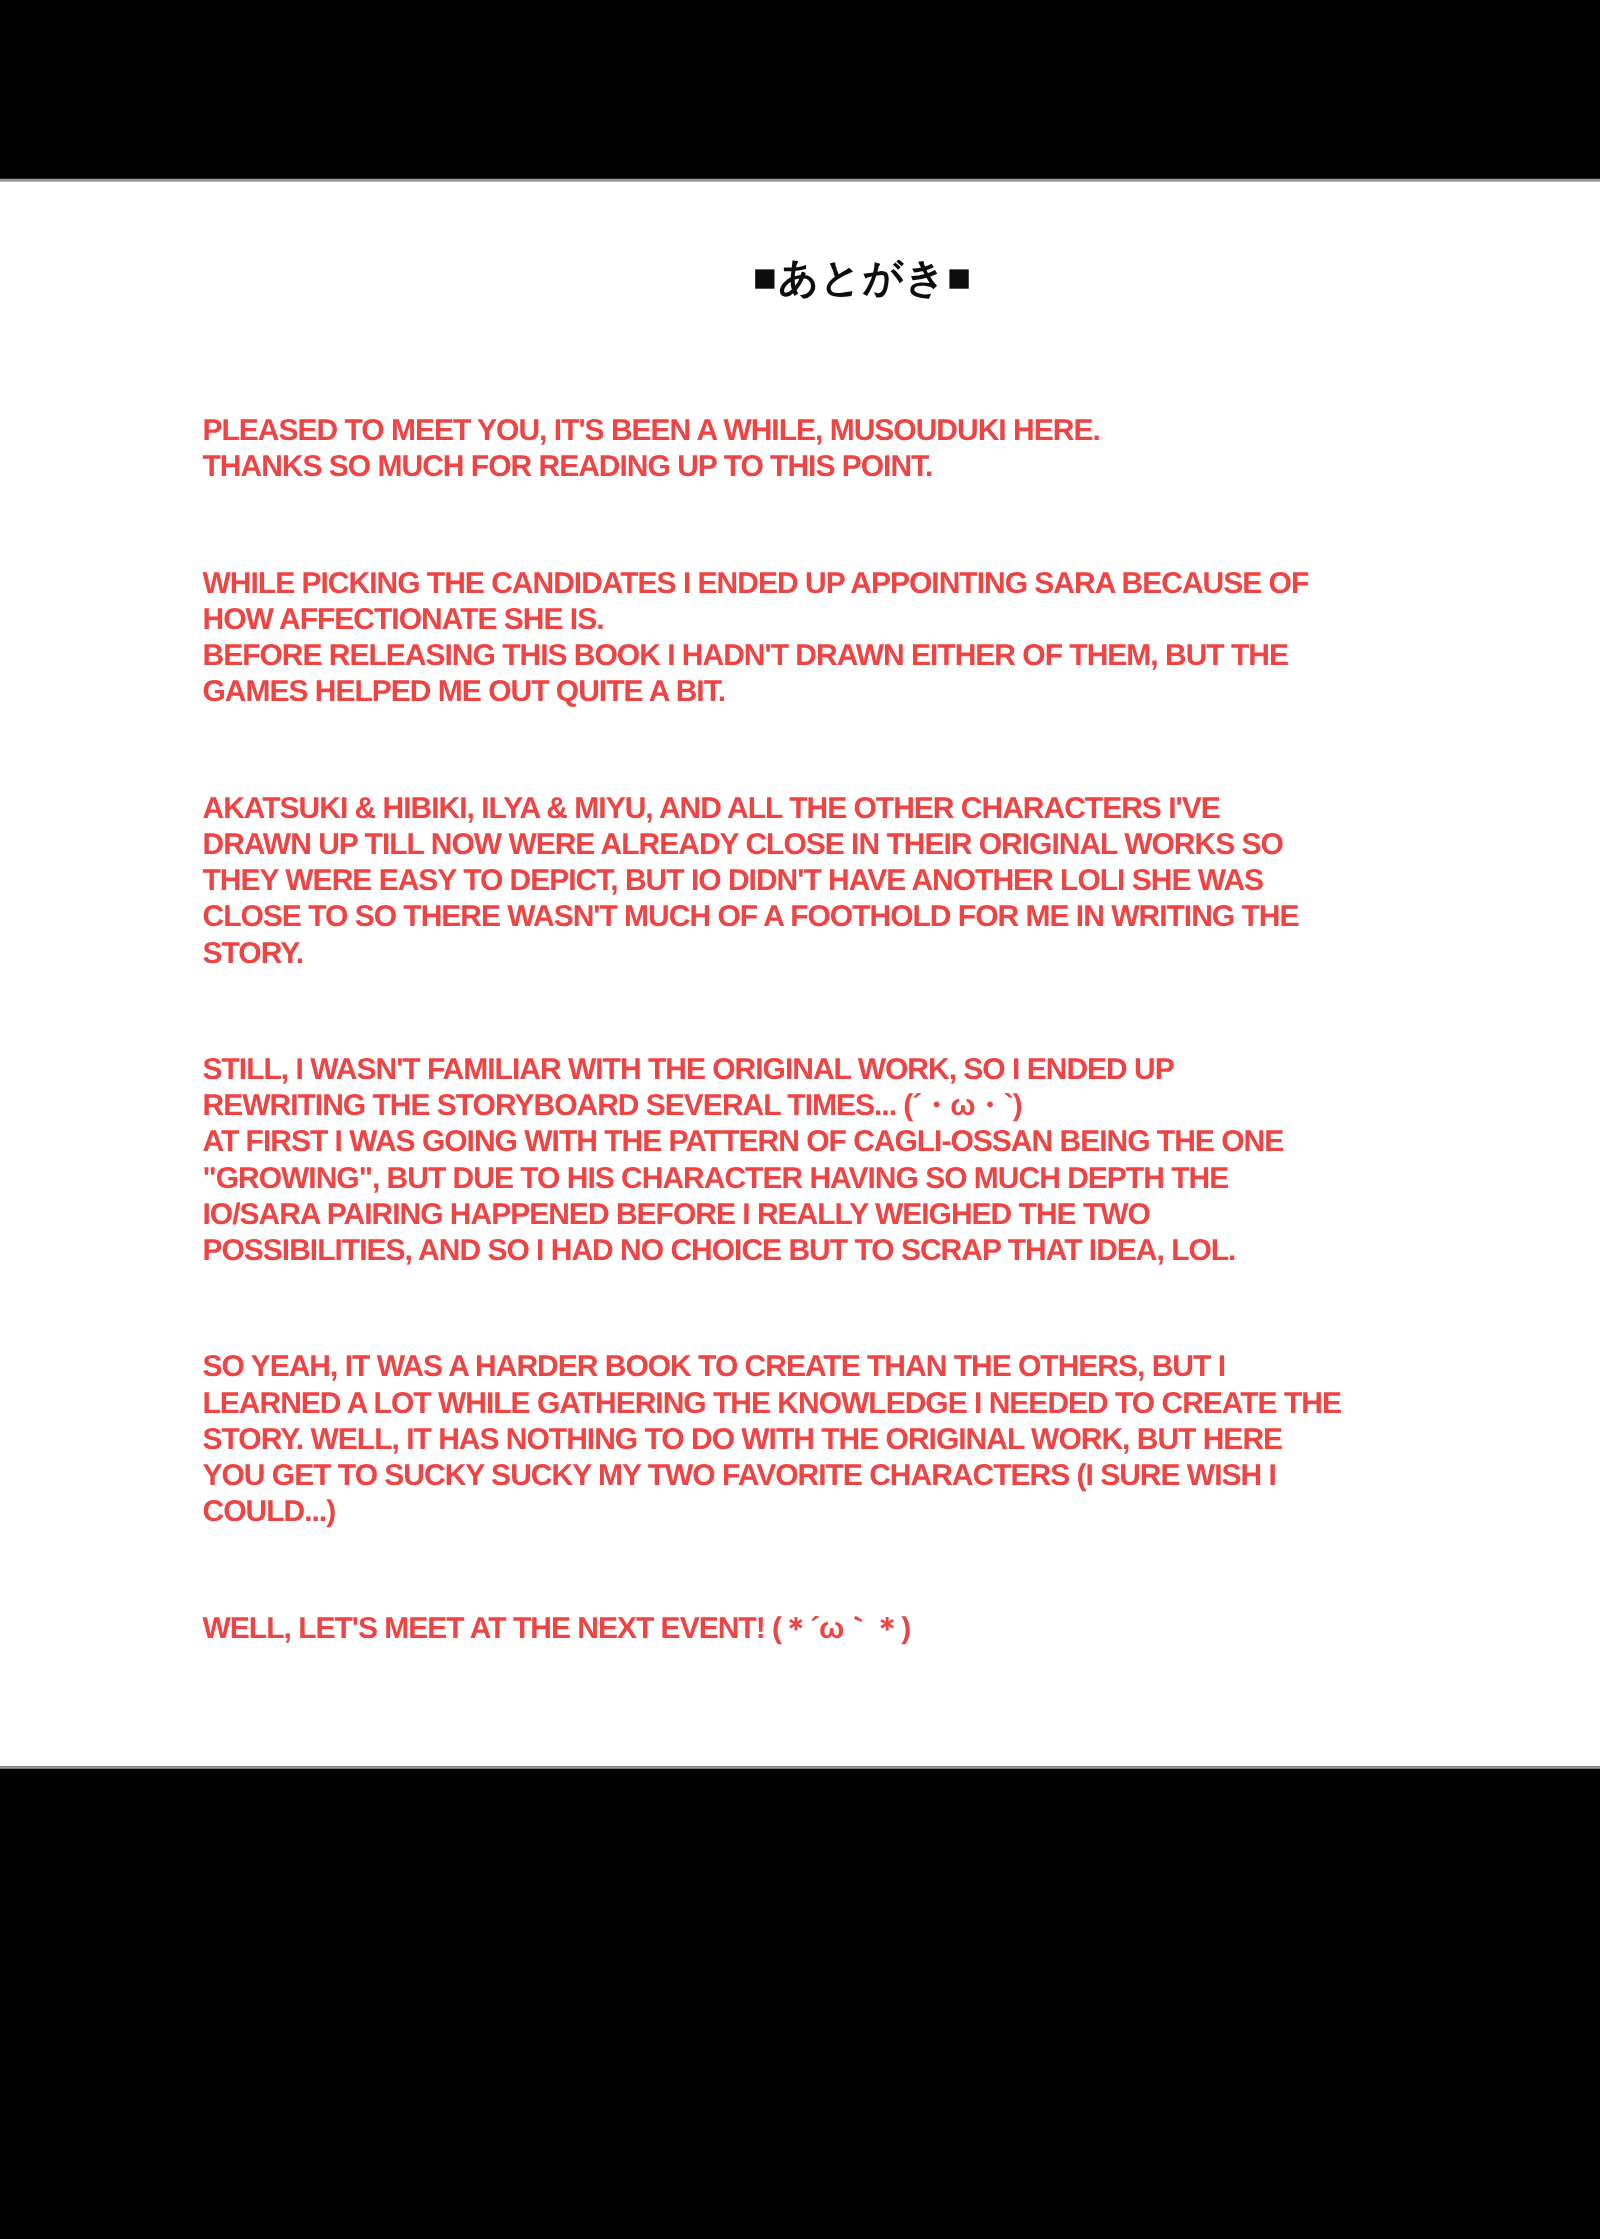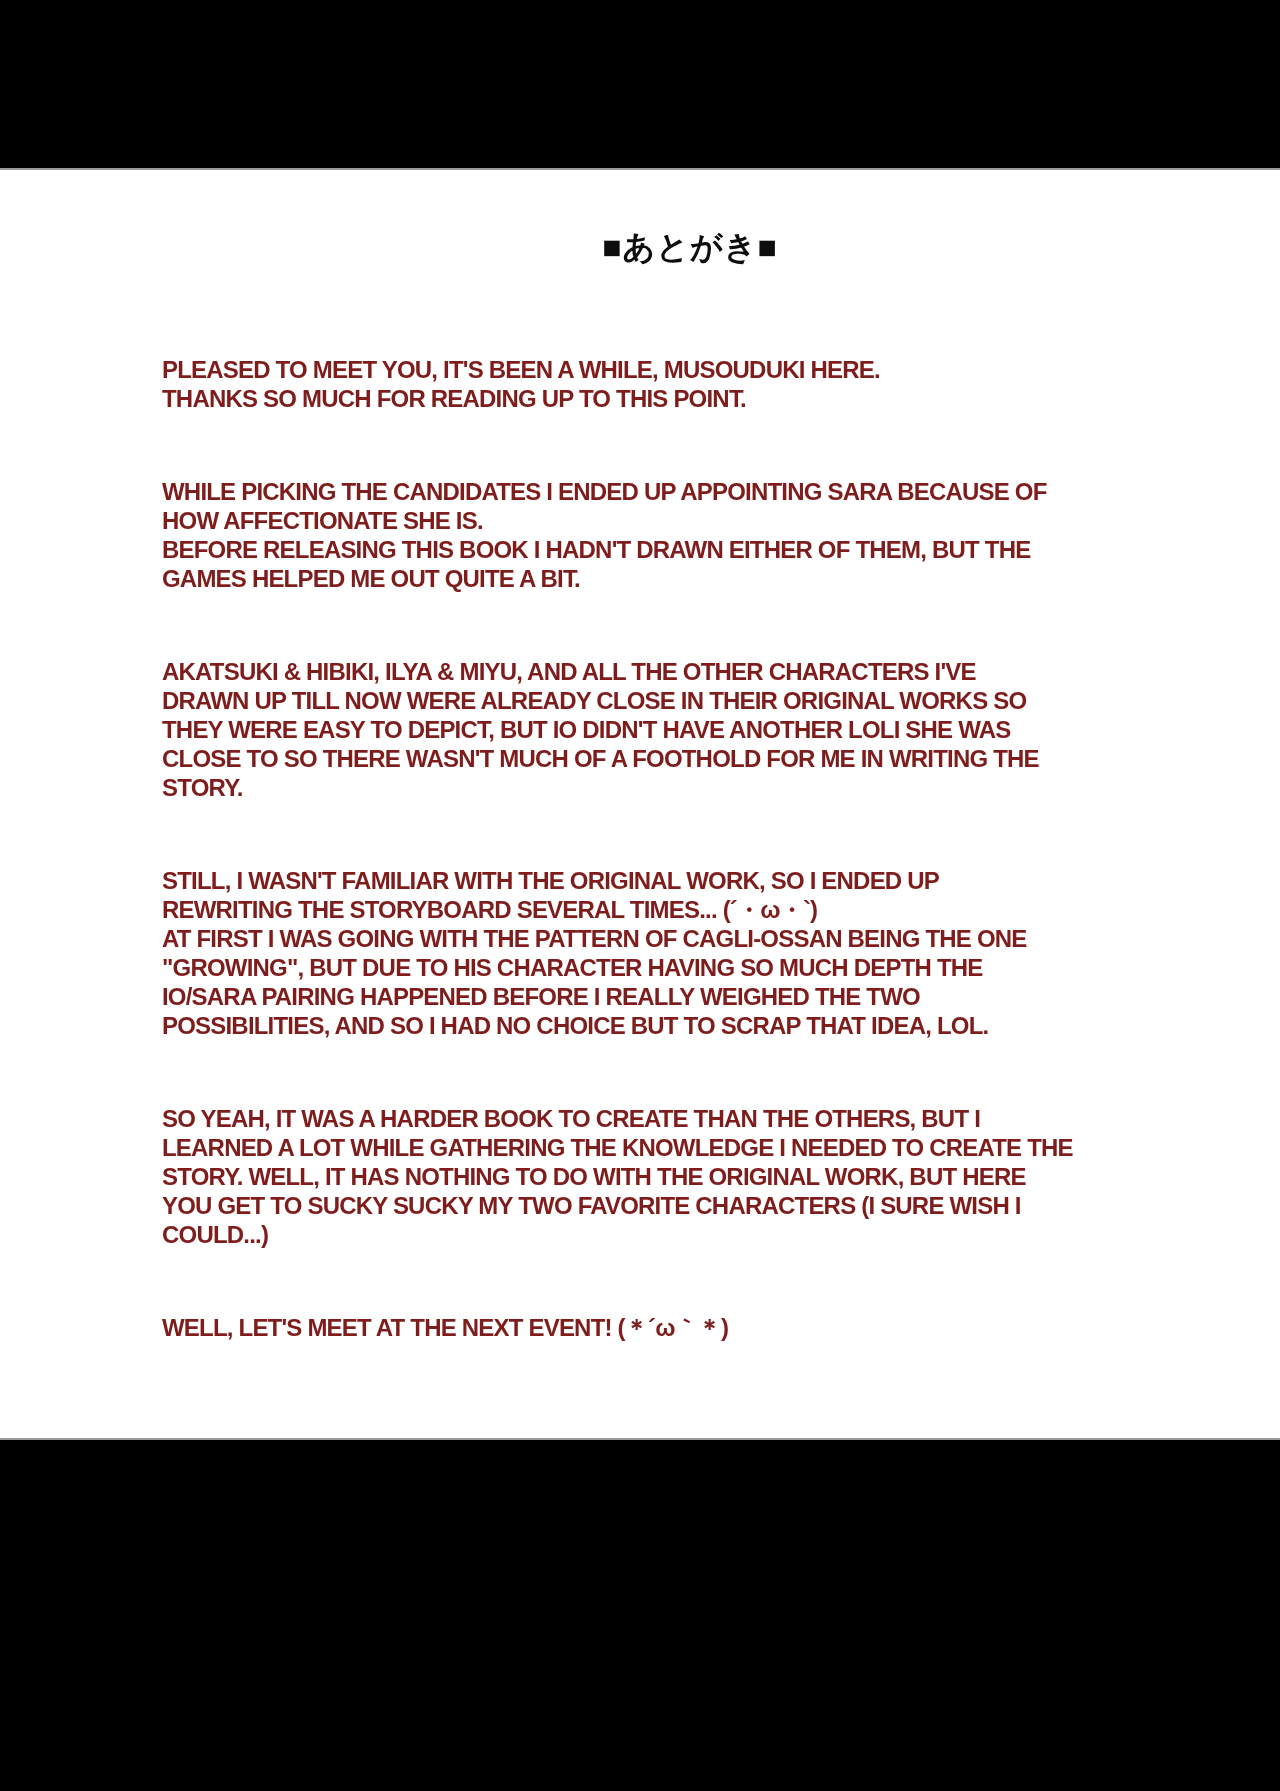--- a/index.html
+++ b/index.html
@@ -4,21 +4,20 @@
 <style>
   * { box-sizing: border-box; }
   html, body { margin: 0; padding: 0; background: #000; }
   .screen {
     position: relative;
     width: 1280px;
     height: 1560px;
     background: #ffffff;
     overflow: hidden;
     font-family: "Liberation Sans", sans-serif;
-    margin-top: 25px;
   }
   .band {
     position: absolute;
     left: 0;
     width: 100%;
     background: #000000;
   }
   .band.top {
     top: 0;
     height: 145px;
@@ -44,21 +43,21 @@
   }
   .bodytext {
     position: absolute;
     left: 162px;
     top: 301px;
     width: 1030px;
     font-size: 24px;
     line-height: 29px;
     font-weight: 700;
     letter-spacing: -0.8px;
-    color: #7f1d1d;
+    color: #ef4444;
     white-space: pre-line;
   }
   .bodytext p { margin: 0 0 35px 0; }
   .bodytext .it { }
   .pagenum {
     position: absolute;
     left: 17px;
     top: 1616px;
     font-family: "DejaVu Sans", sans-serif;
     font-size: 25px;

